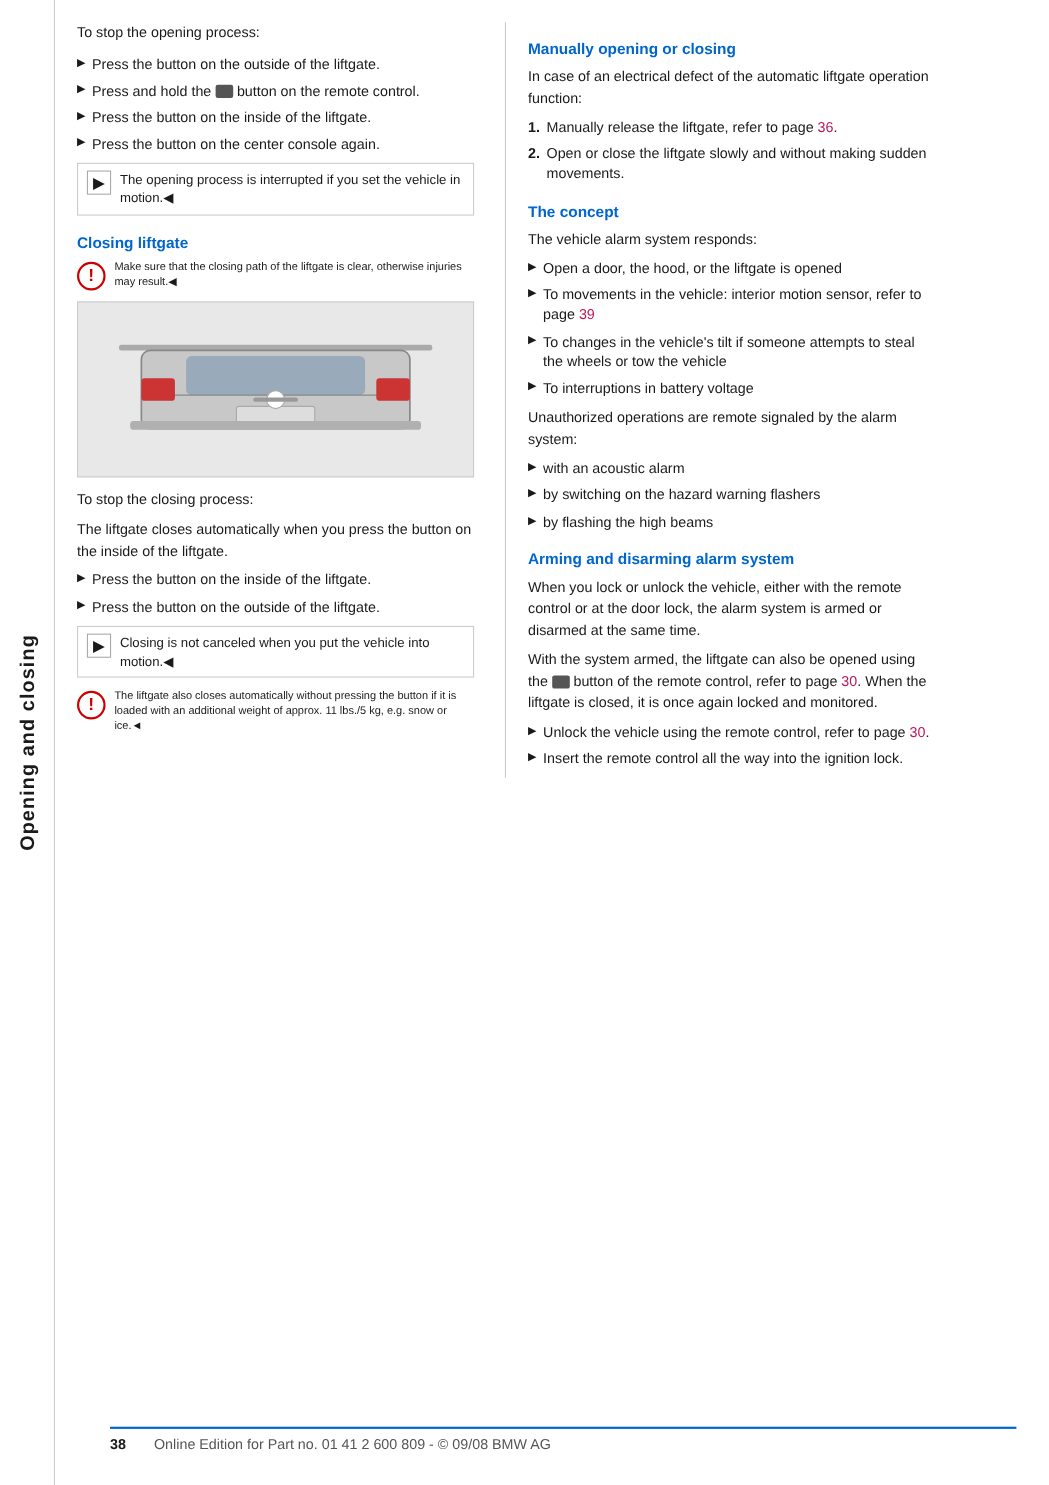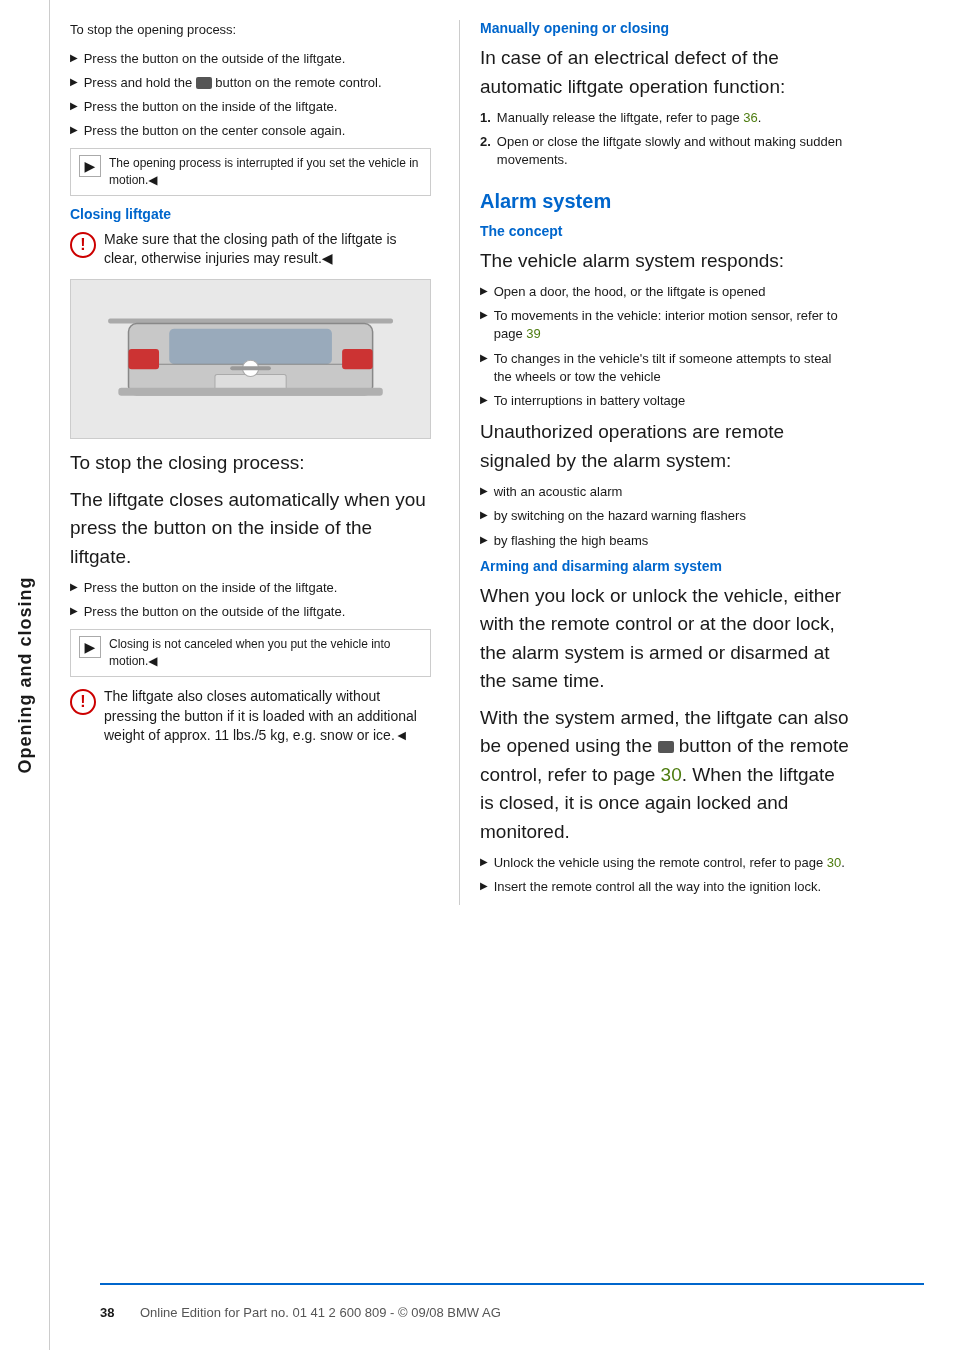--- a/index.html
+++ b/index.html
@@ -59,20 +59,21 @@
       flex: 1;
       max-width: 390px;
     }
 
     
     .section-heading {
       color: #0066cc;
       font-size: 14px;
       font-weight: bold;
       margin-bottom: 8px;
+      margin-top: 16px;
     }
 
     .section-heading-large {
       color: #0066cc;
       font-size: 20px;
       font-weight: bold;
       margin-bottom: 10px;
       margin-top: 20px;
     }
 
@@ -166,21 +167,21 @@
       justify-content: center;
       font-size: 16px;
       font-weight: bold;
       color: #cc0000;
       flex-shrink: 0;
       margin-right: 8px;
       margin-top: 2px;
     }
 
     .warning-text {
-      font-size: 14px;
+      font-size: 10px;
       line-height: 1.4;
     }
 
     
     .car-image {
       width: 100%;
       height: 160px;
       border: 1px solid #ccc;
       background: #e8e8e8;
       display: flex;
@@ -193,36 +194,36 @@
 
     .car-image svg {
       width: 85%;
       height: 85%;
     }
 
     
     p {
       line-height: 1.5;
       margin-bottom: 8px;
-      font-size: 19px;
+      font-size: 13px;
     }
 
     a, .link-text {
-      color: #4d7c0f;
+      color: #be185d;
       text-decoration: none;
     }
 
     
     .page-footer {
       position: absolute;
       bottom: 30px;
       left: 50px;
       right: 30px;
       border-top: 2px solid #0066cc;
-      padding-top: 20px;
+      padding-top: 6px;
       display: flex;
       align-items: center;
       gap: 10px;
     }
 
     .footer-page-num {
       font-size: 13px;
       font-weight: bold;
       min-width: 30px;
     }
@@ -364,21 +365,20 @@
           <li>
             <span class="num">1.</span>
             <span>Manually release the liftgate, refer to page <span class="link-text">36</span>.</span>
           </li>
           <li>
             <span class="num">2.</span>
             <span>Open or close the liftgate slowly and without making sudden movements.</span>
           </li>
         </ol>
 
-        <div class="section-heading-large">Alarm system</div>
 
         <div class="section-heading">The concept</div>
 
         <p>The vehicle alarm system responds:</p>
 
         <ul class="bullet-list">
           <li>
             <span class="triangle">▶</span>
             <span class="bullet-text">Open a door, the hood, or the liftgate is opened</span>
           </li>

